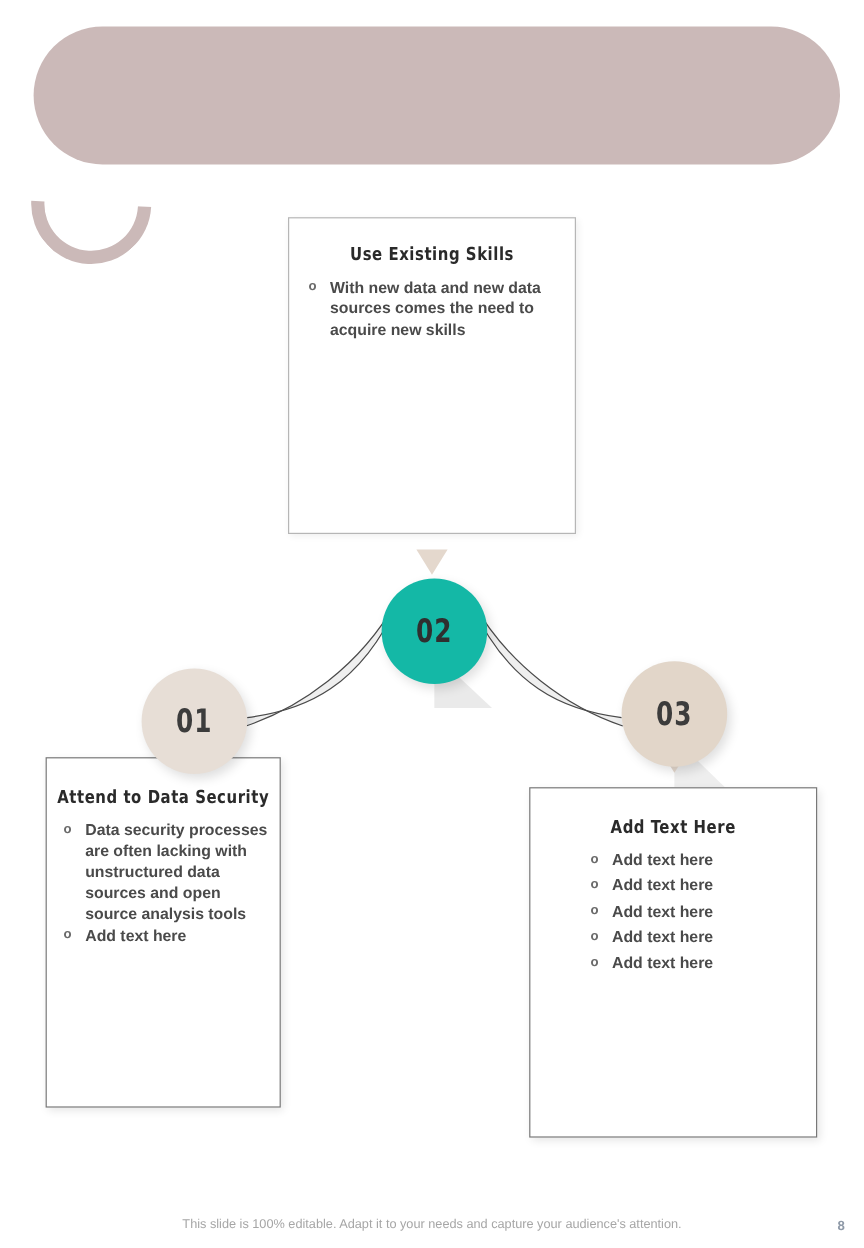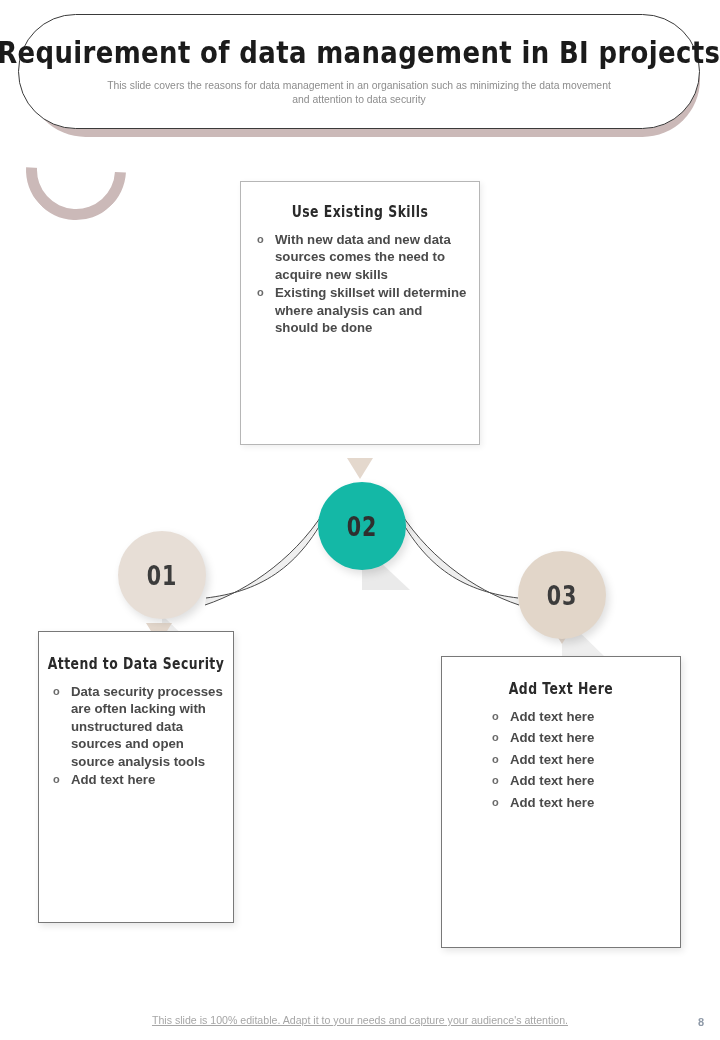--- a/index.html
+++ b/index.html
@@ -206,59 +206,54 @@
     box-shadow: 3px 4px 9px rgba(0,0,0,0.13);
   }
   .num-circle span {
     font-family: "DejaVu Sans Condensed", "Liberation Sans Narrow", "Liberation Sans", sans-serif;
     font-weight: bold;
     font-size: 27px;
     letter-spacing: 1px;
     transform: scaleX(0.85);
     color: #3c3c3c;
   }
-  .circle-01 { left: 118px; top: 531px; width: 88px; height: 88px; background: #e7ded6; }
+  .circle-01 { left: 118px; top: 557px; width: 88px; height: 88px; background: #e7ded6; }
   .circle-02 { left: 318px; top: 482px; width: 88px; height: 88px; background: #14b8a6; }
   .circle-03 { left: 518px; top: 551px; width: 88px; height: 88px; background: #e2d6c9; }
   .circle-02 span { color: #2f2f2f; }
 
   
   .footer-note {
     position: absolute;
     left: 0;
     top: 1014px;
     width: 720px;
     text-align: center;
     font-size: 10.6px;
     color: #a6a6a6;
     z-index: 8;
-    text-decoration: underline;
   }
   .page-number {
     position: absolute;
     right: 16px;
     top: 1016px;
     font-size: 11px;
     font-weight: bold;
     color: #8f9aa8;
     z-index: 8;
   }
 </style>
 </head>
 <body>
 
 <div id="slide">
 
   <div class="deco-ring"></div>
 
   <div class="title-shadow"></div>
-  <div class="title-pill">
-    <div class="slide-title">Requirement of data management in BI projects</div>
-    <div class="slide-subtitle">This slide covers the reasons for data management in an organisation such as minimizing the data movement and attention to data security</div>
-  </div>
 
   <svg class="connectors" viewBox="0 0 720 230" preserveAspectRatio="none">
 
     <path d="M 205 165 C 250 150 300 115 330 62 C 300 132 255 152 206 158 Z" fill="#ececec" fill-opacity="0.85" stroke="none"></path>
     <path d="M 205 165 C 250 150 300 115 330 62" fill="none" stroke="#4a4a4a" stroke-width="1"></path>
     <path d="M 206 158 C 255 152 300 132 332 62" fill="none" stroke="#4a4a4a" stroke-width="1"></path>
 
     <path d="M 519 165 C 474 150 424 115 394 62 C 424 132 469 152 518 158 Z" fill="#ececec" fill-opacity="0.85" stroke="none"></path>
     <path d="M 519 165 C 474 150 424 115 394 62" fill="none" stroke="#4a4a4a" stroke-width="1"></path>
     <path d="M 518 158 C 469 152 424 132 392 62" fill="none" stroke="#4a4a4a" stroke-width="1"></path>
@@ -279,21 +274,20 @@
     <span>02</span>
   </div>
   <div class="num-circle circle-03">
     <span>03</span>
   </div>
 
   <div class="panel top">
     <div class="panel-heading">Use Existing  Skills</div>
     <ul class="bullets">
       <li>With new data and new data sources comes the need to acquire new skills</li>
-      <li>Existing skillset will determine where analysis can and should be done</li>
     </ul>
   </div>
 
   <div class="panel bottom-left">
     <div class="panel-heading">Attend to Data  Security</div>
     <ul class="bullets">
       <li>Data security processes are often lacking with unstructured data sources and open source analysis tools</li>
       <li>Add text here</li>
     </ul>
   </div>

